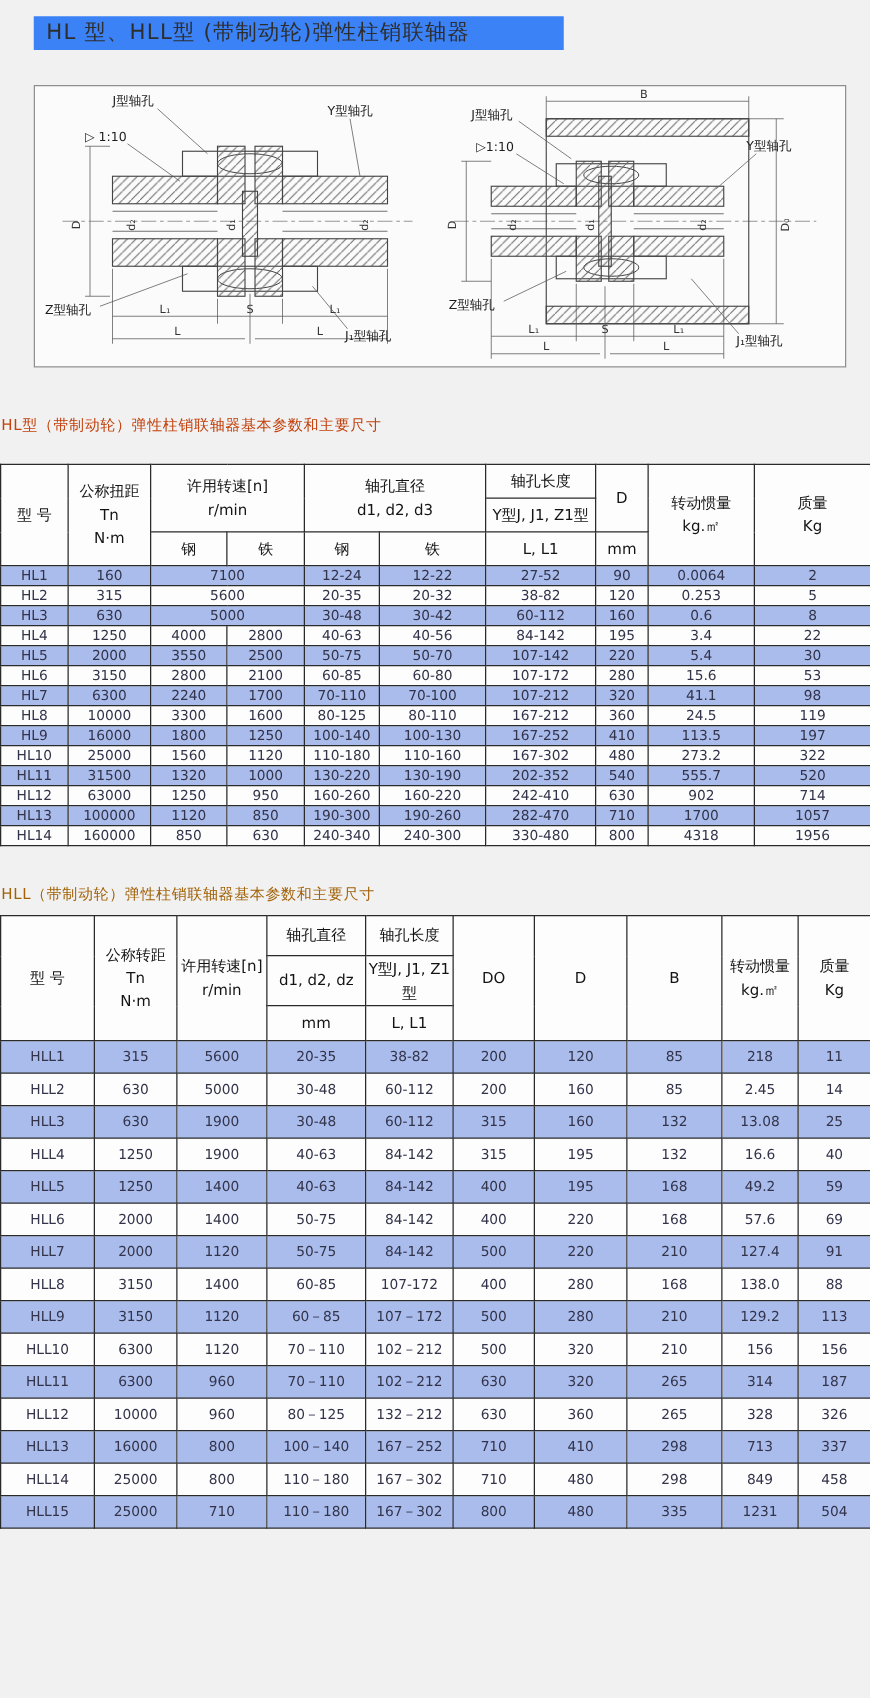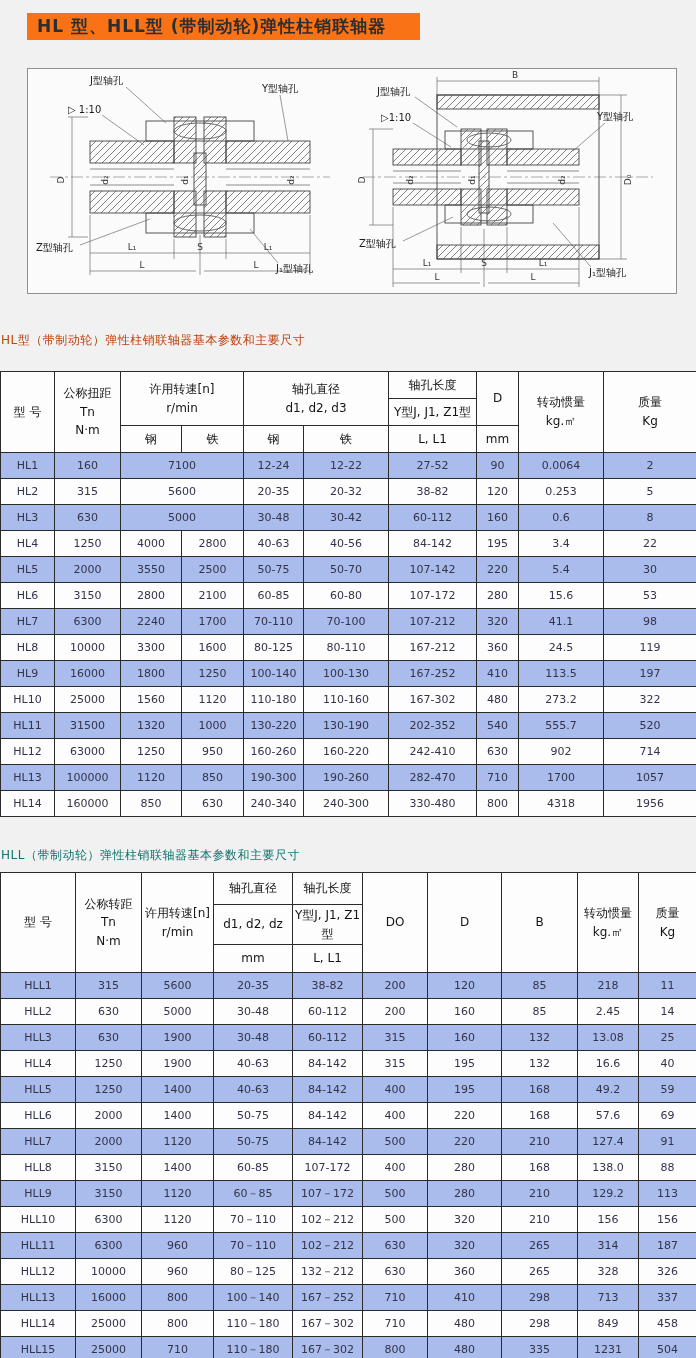--- a/index.html
+++ b/index.html
@@ -2,41 +2,41 @@
 <html><head>
 <meta charset="utf-8">
 <style>
   html,body{margin:0;padding:0;}
   body{
     width:696px;min-height:1358px;background:#f2f1f2;
     font-family:"DejaVu Sans","Liberation Sans",sans-serif;
     -webkit-font-smoothing:none;
   }
   .title-bar{
-    margin:13px 0 0 27px;width:393px;height:27px;box-sizing:border-box;
-    background:#f97316;color:#2e2e2e;font-size:17px;font-weight:bold;
+    margin:13px 0 0 27px;width:424px;height:27px;box-sizing:border-box;
+    background:#3b82f6;color:#2e2e2e;font-size:17px;font-weight:normal;
     line-height:27px;padding-left:10px;letter-spacing:1px;white-space:nowrap;overflow:hidden;
   }
   .diagram-box{
     margin:28px 0 0 27px;width:650px;height:226px;box-sizing:border-box;
     background:#fcfbfc;border:1px solid #8f8f8f;display:flex;
   }
   .diagram-box svg{display:block;}
   svg text{font-size:10px;fill:#1d1d1d;}
   svg text.dim{font-size:9px;fill:#333;}
   .caption{margin:38px 0 0 1px;font-size:12px;color:#c2410c;letter-spacing:0.5px;}
-  .caption2{margin:30px 0 0 1px;font-size:12px;color:#0f766e;letter-spacing:0.5px;}
+  .caption2{margin:30px 0 0 1px;font-size:12px;color:#a16207;letter-spacing:0.5px;}
   table{border-collapse:collapse;width:696px;table-layout:fixed;background:#fdfdfd;}
   #table1{margin-top:22px;}
   #table2{margin-top:8px;}
   th,td{border:1px solid #2a2a2a;text-align:center;vertical-align:middle;padding:0;overflow:hidden;}
   th{font-size:12px;font-weight:normal;color:#141414;white-space:pre-line;line-height:1.55;}
   td{font-size:11px;color:#33334a;}
   #table1 thead tr{height:27px;}
-  #table1 tbody tr{height:26px;}
+  #table1 tbody tr{height:16px;}
   #table2 tbody tr{height:26px;}
   .h-r1{height:32px;} .h-r2{height:40px;} .h-r3{height:28px;}
   tr.row-blue td{background:#a9bcec;}
   tr.row-white td{background:#fdfdfd;}
 </style>
 </head>
 <body>
 
 <div class="title-bar">HL 型、HLL型 (带制动轮)弹性柱销联轴器</div>
 

